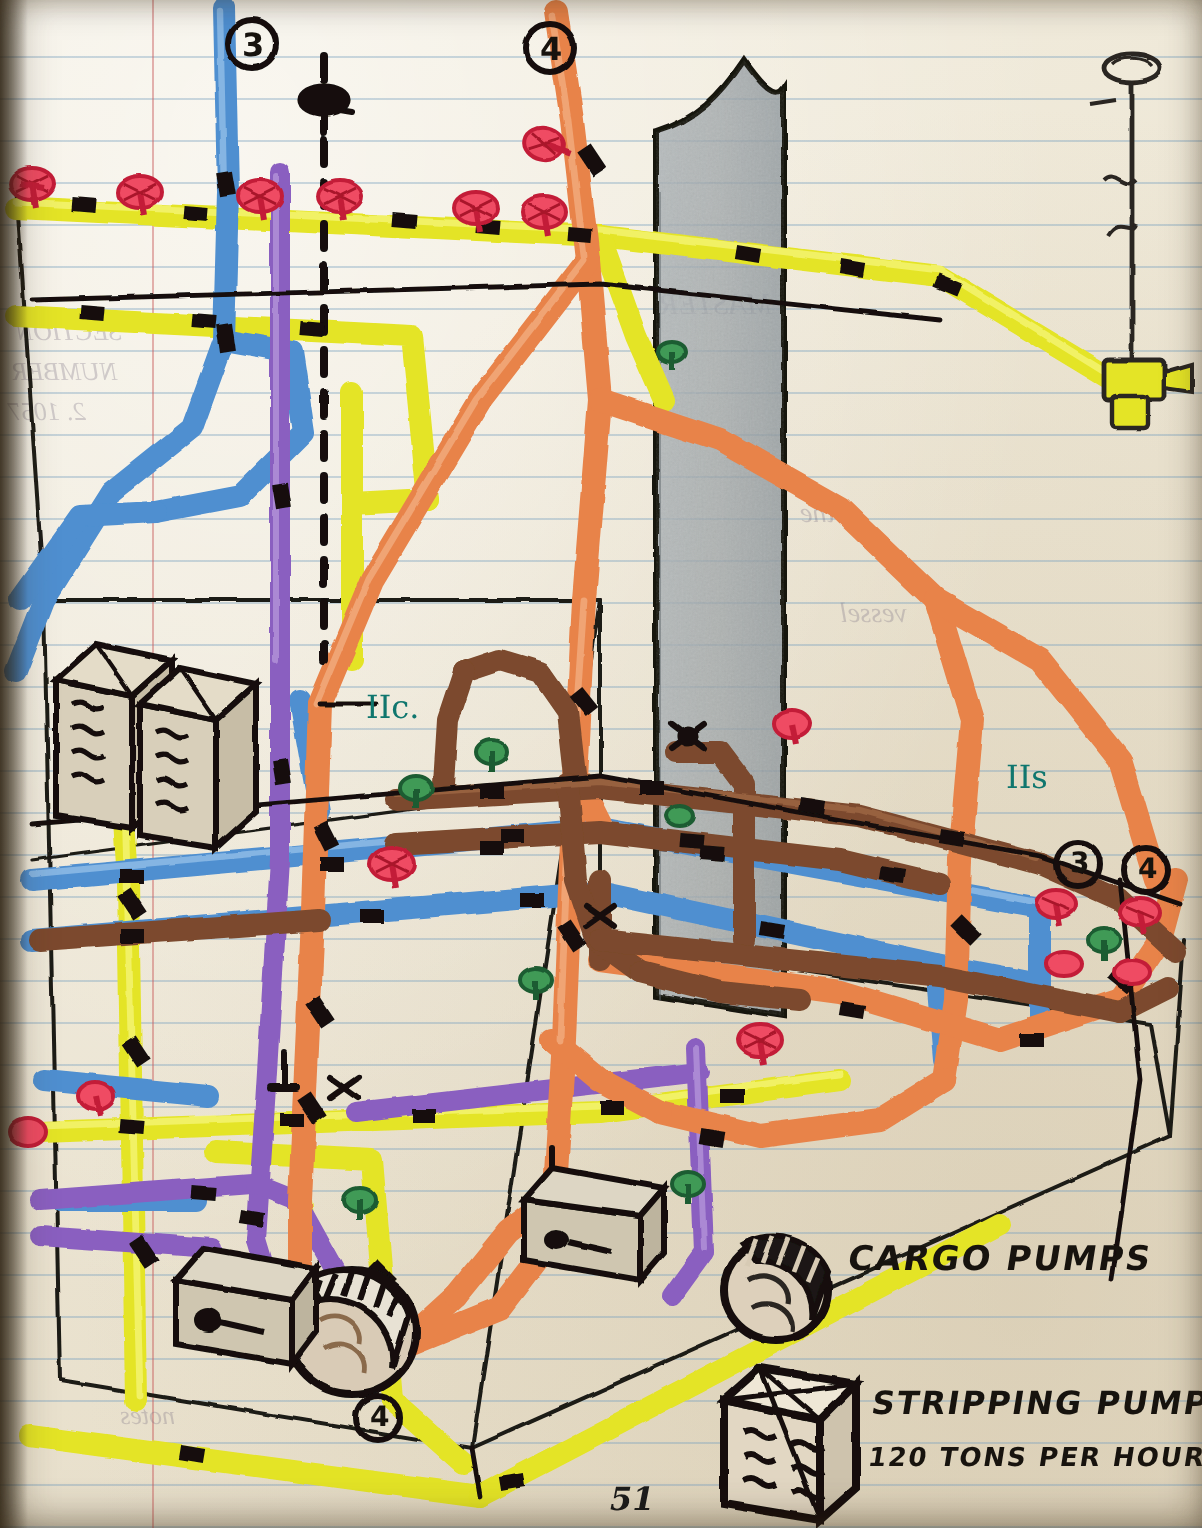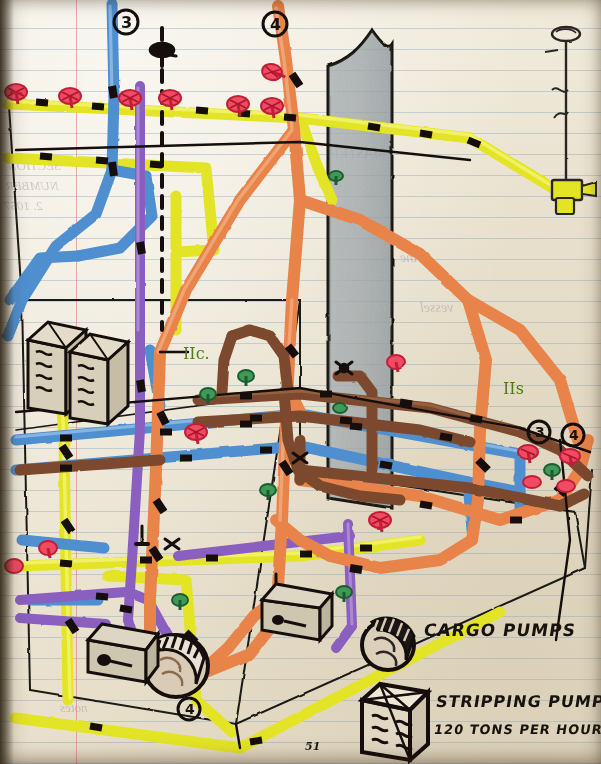--- a/index.html
+++ b/index.html
@@ -36,21 +36,21 @@
     background:linear-gradient(to right,rgba(35,28,16,.82),rgba(35,28,16,0));}
   .ghost{position:absolute;color:rgba(120,110,130,.30);
     font-family:"Liberation Serif",serif;font-style:italic;
     transform:scaleX(-1);white-space:nowrap;pointer-events:none;}
   svg.layer{position:absolute;left:0;top:0;width:601px;height:764px;}
   
   .hand{position:absolute;font-family:"DejaVu Sans",sans-serif;
     font-weight:700;color:#17130e;letter-spacing:1px;white-space:nowrap;}
   .hand.sk{transform:skewX(-9deg);}
   .lbl{position:absolute;font-family:"DejaVu Serif",serif;
-    color:#4d7c0f;white-space:nowrap;}
+    color:#0f766e;white-space:nowrap;}
   .pgno{position:absolute;font-family:"DejaVu Serif",serif;
     font-style:italic;font-weight:700;color:#1b1b1b;}
 </style>
 </head>
 <body>
 
 <div id="page">
 
   <div class="paper"></div>
   <div class="rules"></div>
@@ -498,17 +498,17 @@
   <div class="hand" style="left:569px;top:427px;font-size:14px;">4</div>
   <div class="hand" style="left:185px;top:701px;font-size:14px;">4</div>
 
   <div class="lbl" style="left:183px;top:344px;font-size:16px;">IIc.</div>
   <div class="lbl" style="left:503px;top:379px;font-size:16px;">IIs</div>
 
   <div class="hand sk" style="left:424px;top:620px;font-size:17px;">CARGO   PUMPS</div>
   <div class="hand sk" style="left:436px;top:692px;font-size:16px;">STRIPPING PUMPS.</div>
   <div class="hand sk" style="left:434px;top:722px;font-size:13px;">120 TONS PER HOUR.</div>
 
-  <div class="pgno" style="left:305px;top:740px;font-size:11px;">51</div>
+  <div class="pgno" style="left:305px;top:740px;font-size:16px;">51</div>
 
   <div class="left-dark"></div>
   <div class="edge-shadow"></div>
 </div>
 
 </body></html>

